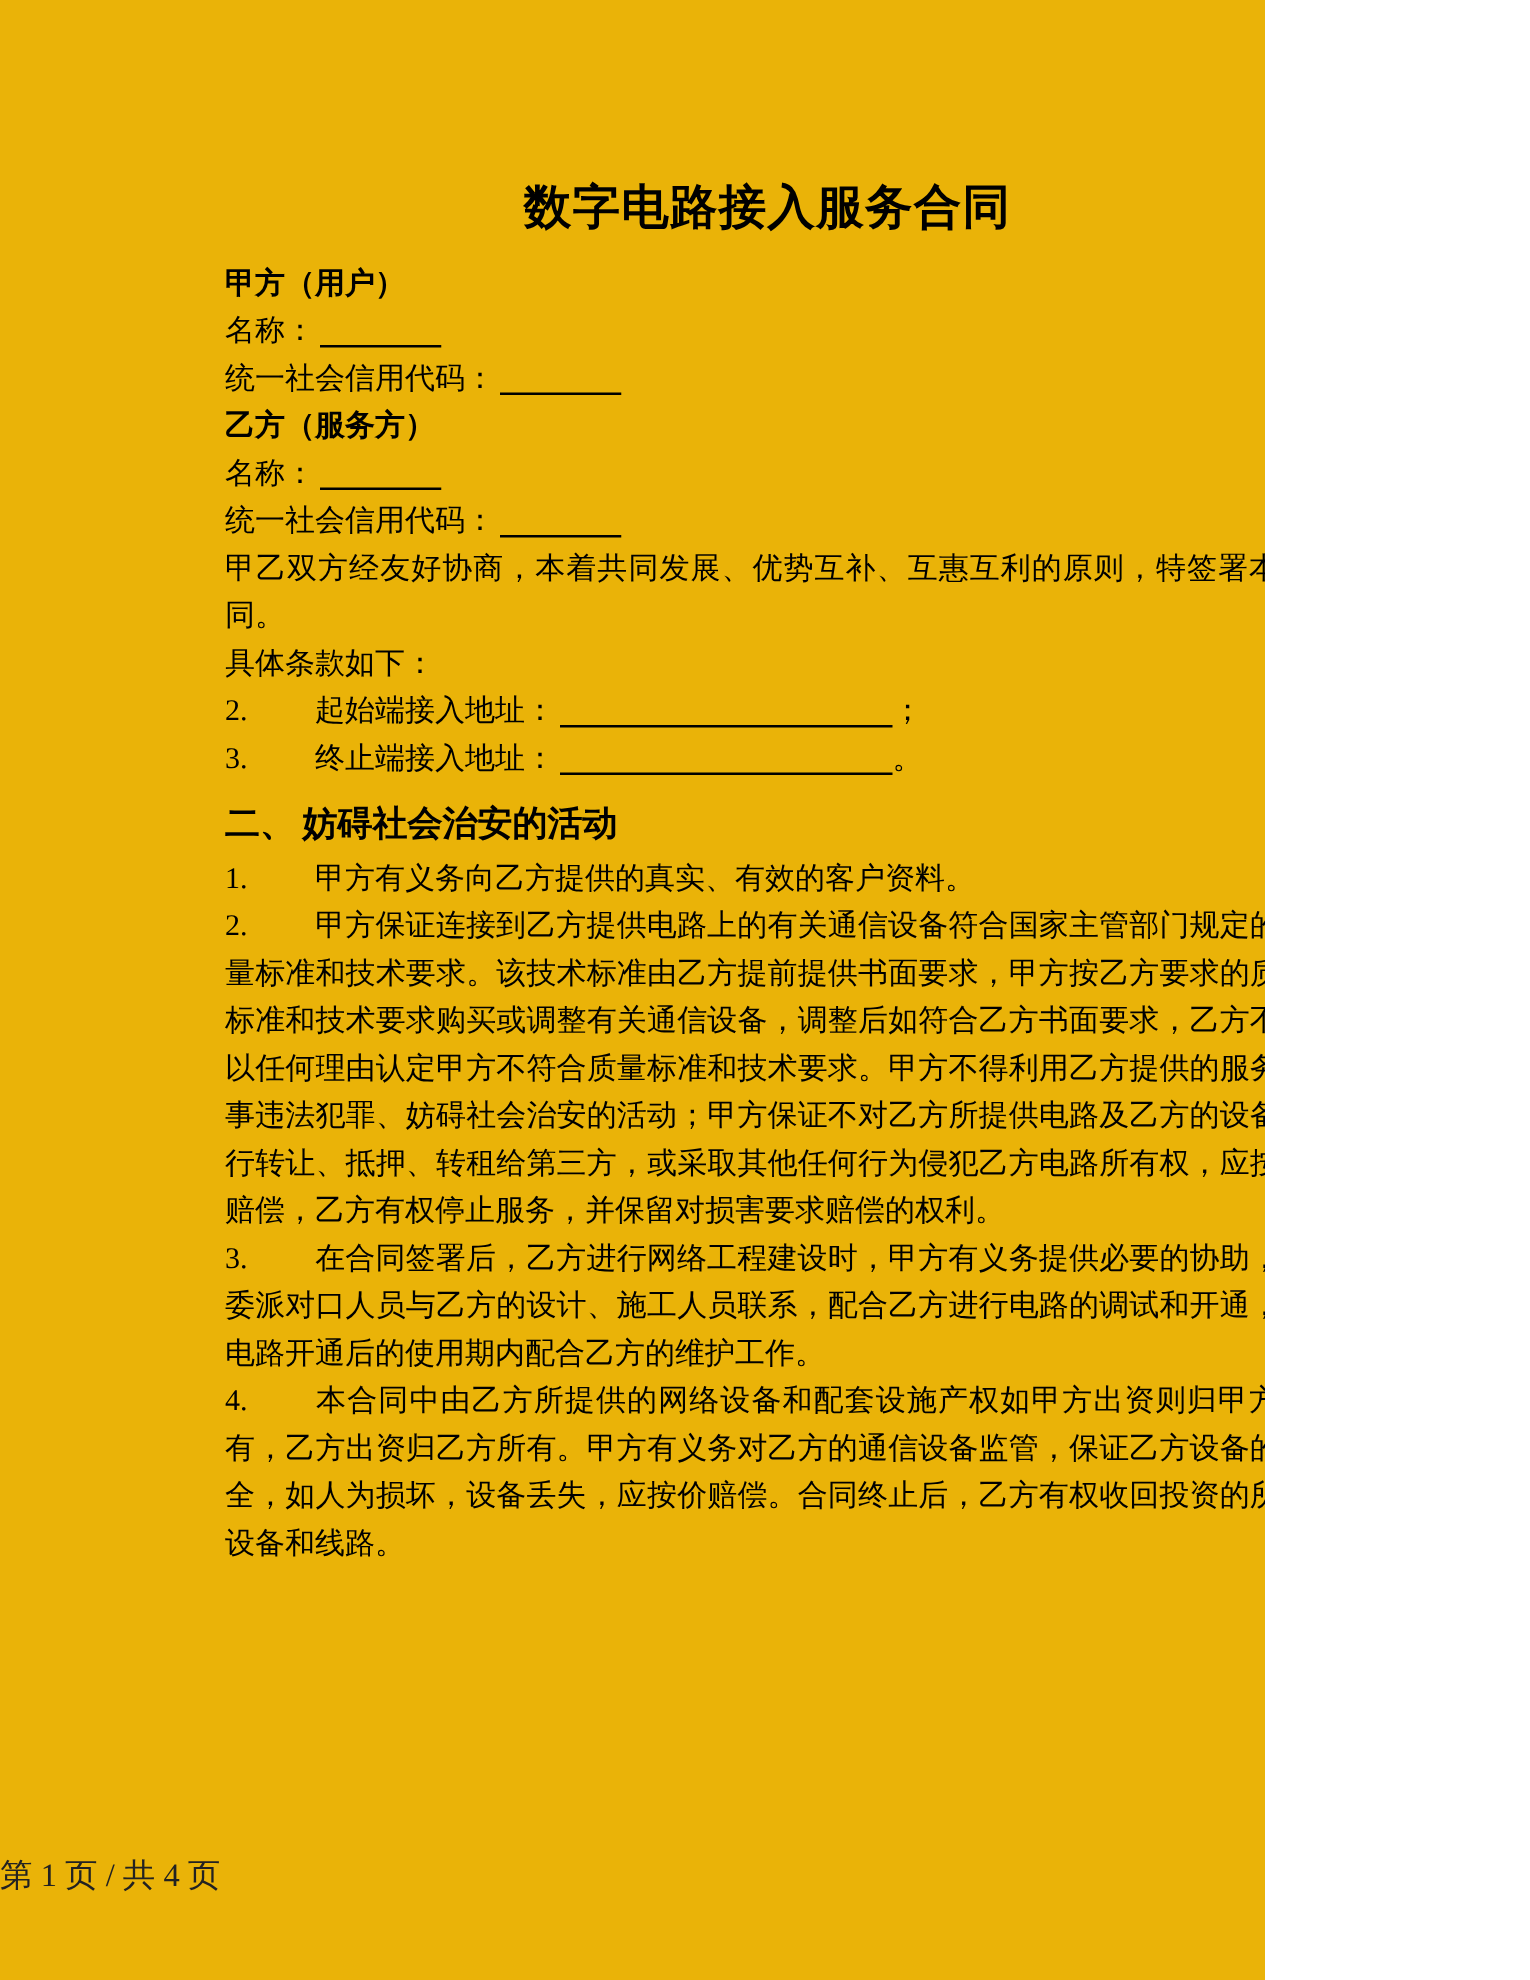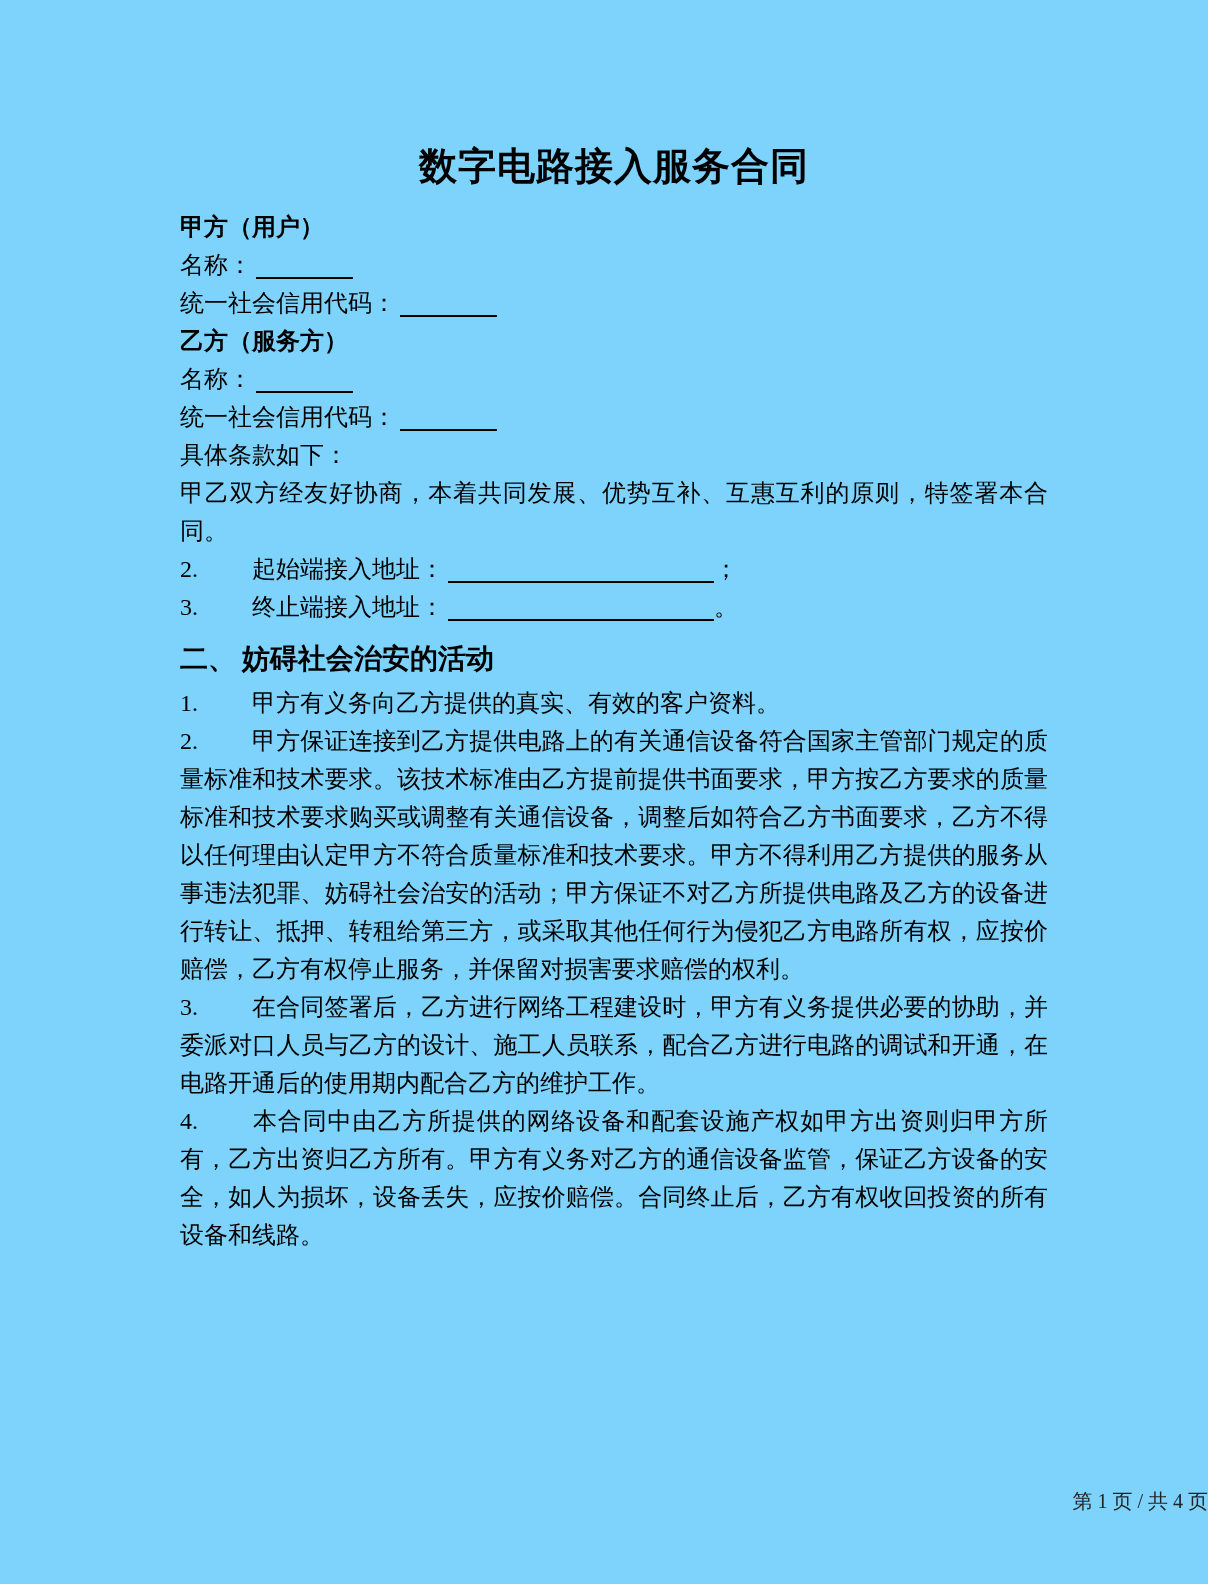--- a/index.html
+++ b/index.html
@@ -1,21 +1,21 @@
 <!DOCTYPE html>
 <html lang="zh"><head>
 <meta charset="utf-8">
 <style>
   * { margin: 0; padding: 0; box-sizing: border-box; }
   html, body { background: #ffffff; }
   .page {
     position: relative;
-    width: 1208px;
+    width: 1012px;
     height: 1584px;
-    background: #7dd3fc;
+    background: #eab308;
     color: #000000;
     font-family: "Liberation Serif", "DejaVu Serif", serif;
     overflow: hidden;
   }
   .content {
     position: absolute;
     left: 180px;
     top: 142px;
     width: 868px;
   }
@@ -62,22 +62,22 @@
     margin-left: 4px;
   }
   .blank-sm { width: 97px; }
   .blank-md { width: 184px; margin-left: 0; }
   .blank-lg { width: 266px; }
   .footer {
     position: absolute;
     bottom: 70px;
     left: 0;
     width: 100%;
-    text-align: right;
-    font-size: 20px;
+    text-align: left;
+    font-size: 26px;
     line-height: 26px;
     color: #222222;
     margin-top: 40px;
   }
 </style>
 </head>
 <body>
 
 <div class="page">
   <div class="content">
@@ -89,22 +89,22 @@
     <p class="line"><span>名称：</span><span class="blank blank-sm"></span></p>
 
     <p class="line"><span>统一社会信用代码：</span><span class="blank blank-sm"></span></p>
 
     <p class="line bold-label">乙方（服务方）</p>
 
     <p class="line"><span>名称：</span><span class="blank blank-sm"></span></p>
 
     <p class="line"><span>统一社会信用代码：</span><span class="blank blank-sm"></span></p>
 
+    <p class="line">甲乙双方经友好协商，本着共同发展、优势互补、互惠互利的原则，特签署本合同。</p>
     <p class="line">具体条款如下：</p>
-    <p class="line">甲乙双方经友好协商，本着共同发展、优势互补、互惠互利的原则，特签署本合同。</p>
 
 
 
     <p class="item"><span class="num">2.</span><span>起始端接入地址：</span><span class="blank blank-lg"></span><span>；</span></p>
 
     <p class="item"><span class="num">3.</span><span>终止端接入地址：</span><span class="blank blank-lg"></span><span>。</span></p>
 
     <h2 class="section-heading"><span class="sec-num">二、</span><span>妨碍社会治安的活动</span></h2>
 
     <p class="item"><span class="num">1.</span><span>甲方有义务向乙方提供的真实、有效的客户资料。</span></p>

